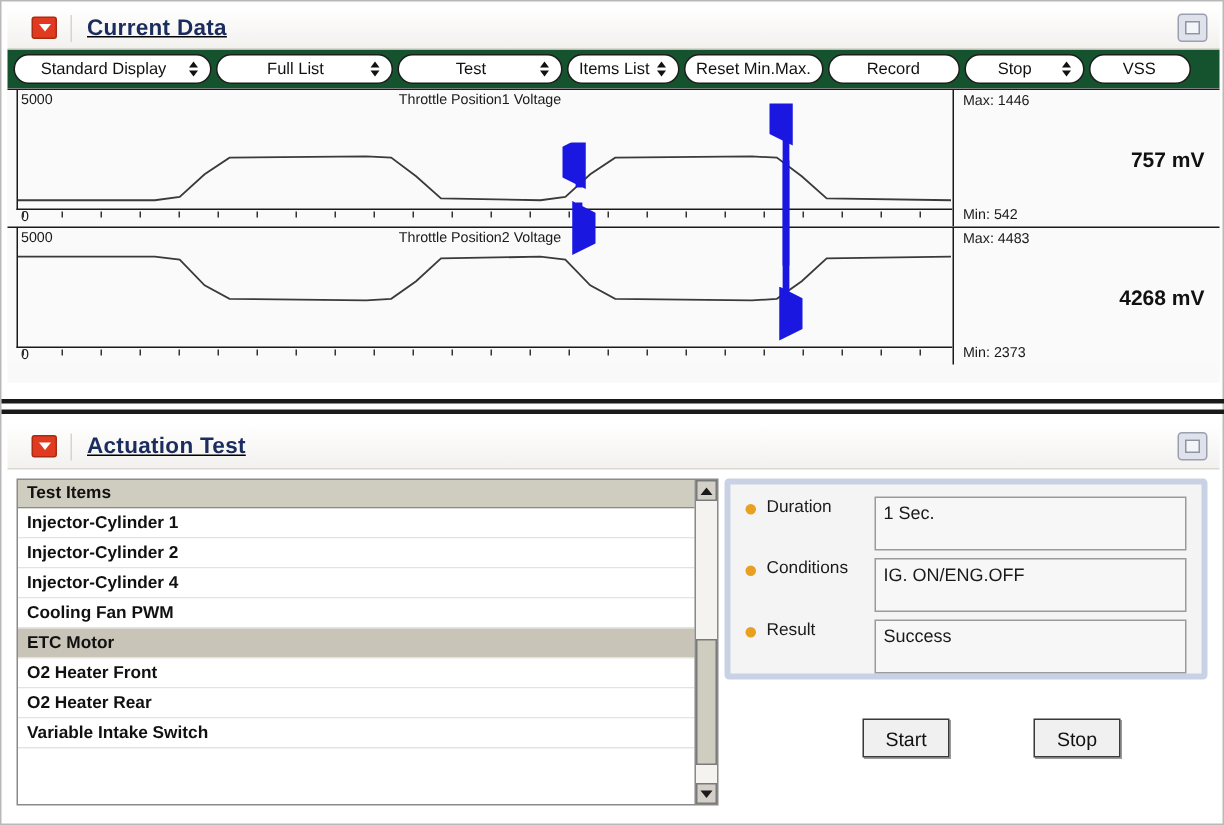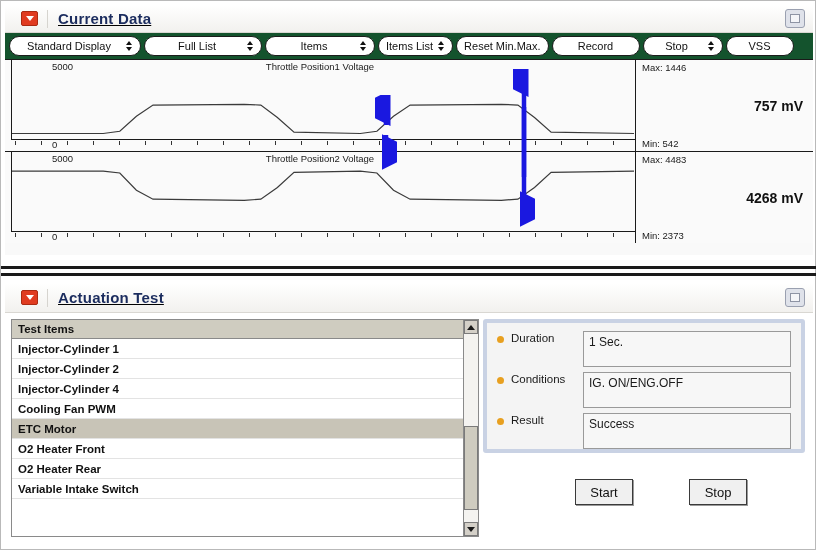--- a/index.html
+++ b/index.html
@@ -107,21 +107,20 @@
   .plot {
     position:relative;
     flex:0 0 631px;
     border-right:1px solid #1a1a1a;
     overflow:hidden;
   }
   .plot .ymax, .plot .ymin {
     position:absolute; left:9px;
     font-size:9.5px; color:#1a1a1a;
     font-family:"Liberation Sans", sans-serif;
-    margin-left:38px;
   }
   .plot .ymax { top:1px; }
   .plot .ymin { bottom:1px; }
   .plot .ptitle {
     position:absolute; top:1px; left:0; right:0;
     text-align:center; font-size:9.5px; color:#1a1a1a;
   }
   .plot .axisL {
     position:absolute; left:6px; top:0; bottom:11px;
     width:1px; background:#1a1a1a;
@@ -268,21 +267,21 @@
           </span>
       </div>
       <div class="tbtn grow" style="max-width:118px;">
         <span class="lbl">Full List</span>
         <span class="spin">
             <i class="up"></i>
             <i class="dn"></i>
           </span>
       </div>
       <div class="tbtn grow" style="max-width:110px;">
-        <span class="lbl">Items</span>
+        <span class="lbl">Test</span>
         <span class="spin">
             <i class="up"></i>
             <i class="dn"></i>
           </span>
       </div>
       <div class="tbtn">
         <span class="lbl">Items List</span>
         <span class="spin">
             <i class="up"></i>
             <i class="dn"></i>

